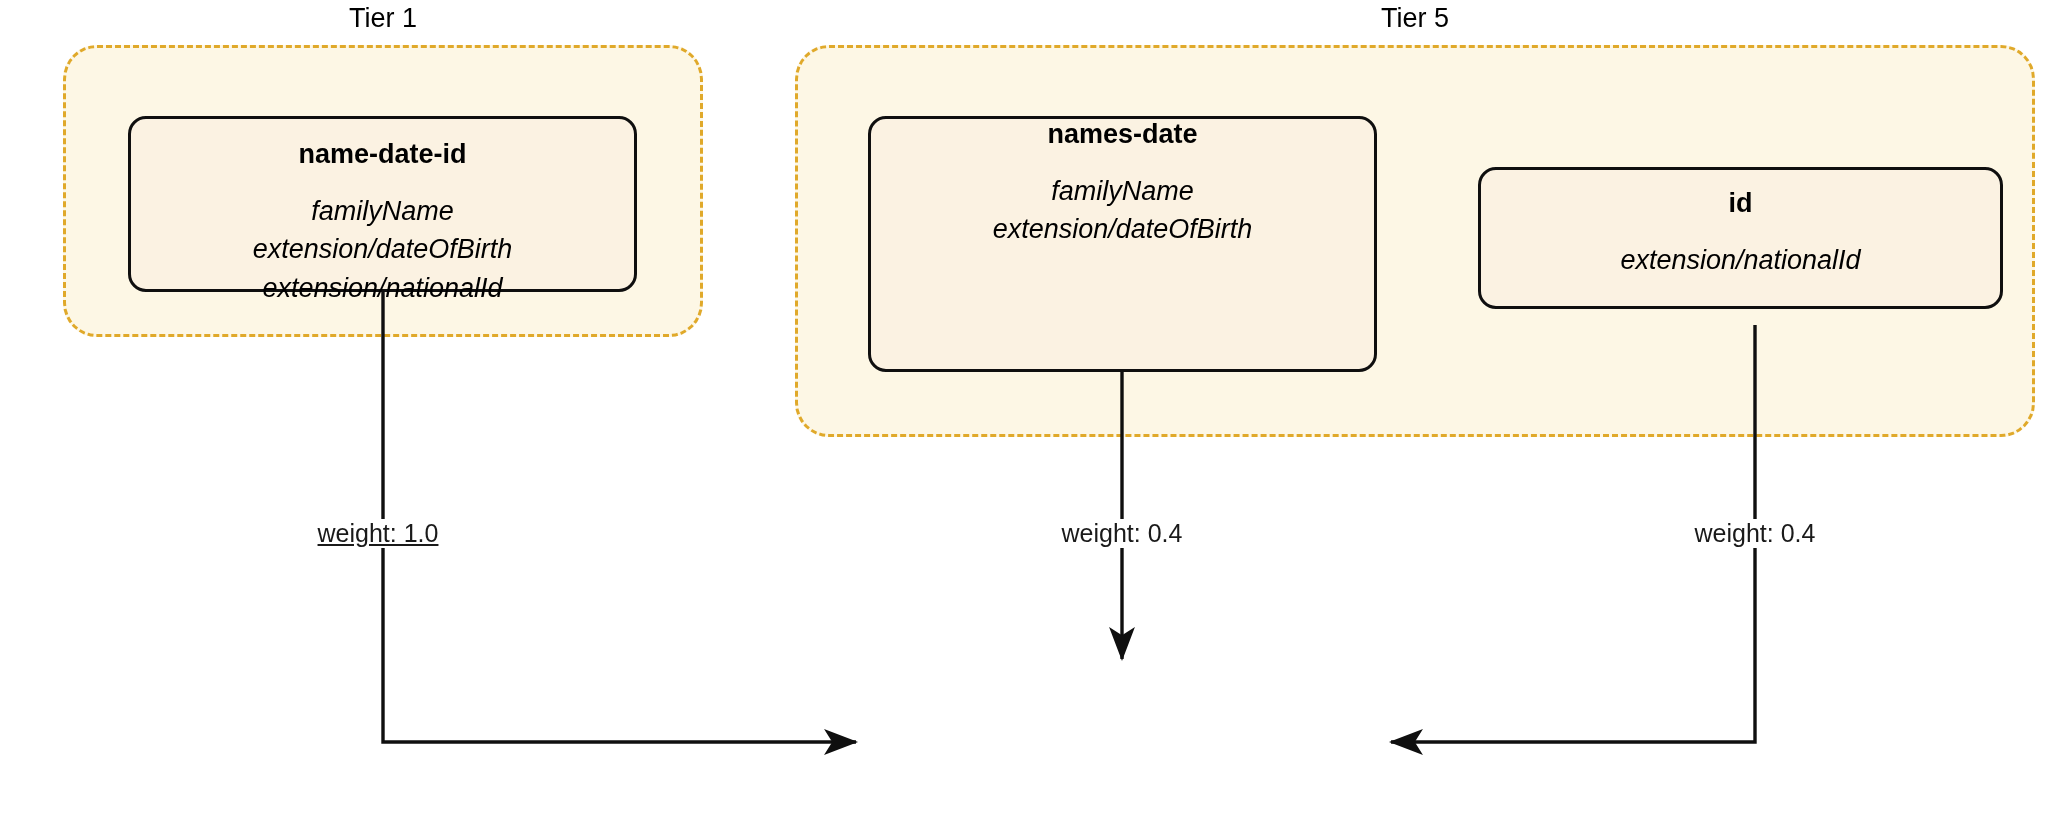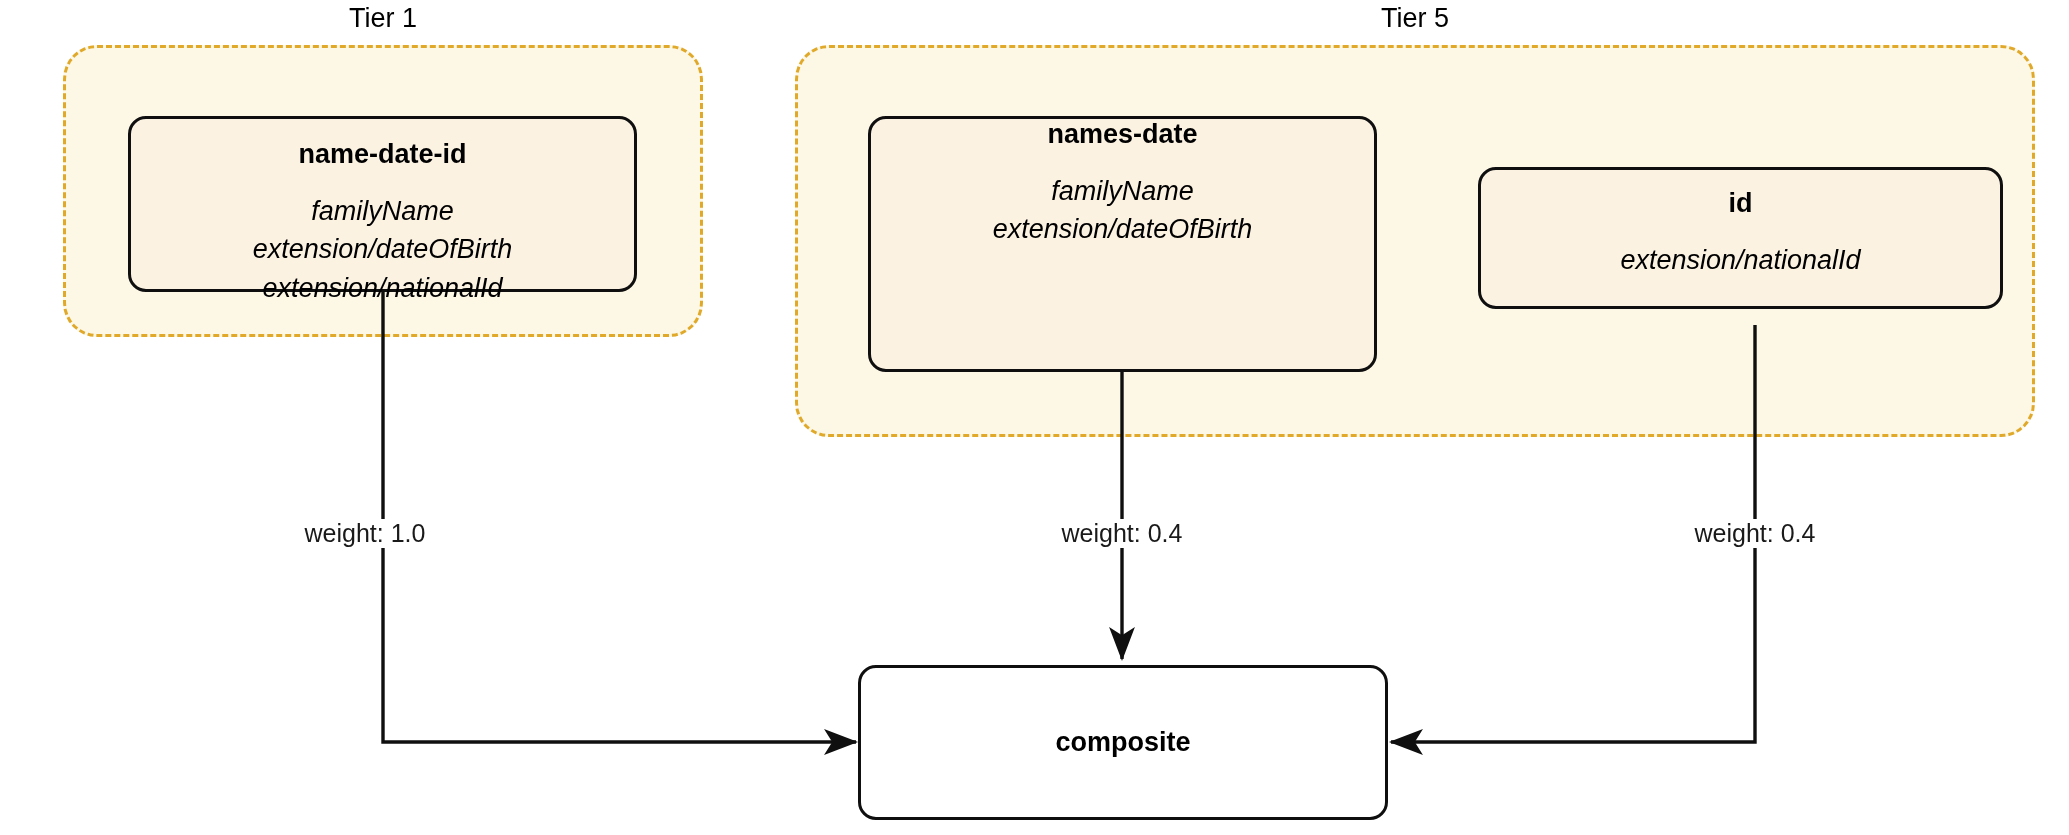--- a/index.html
+++ b/index.html
@@ -118,21 +118,21 @@
       </marker>
     </defs>
 
     <path d="M 383 292 L 383 742 L 856 742" fill="none" stroke="#0f0f0f" stroke-width="3.4" marker-end="url(#arrowhead)"></path>
 
     <path d="M 1122 372 L 1122 659" fill="none" stroke="#0f0f0f" stroke-width="3.4" marker-end="url(#arrowhead)"></path>
 
     <path d="M 1755 325 L 1755 742 L 1391 742" fill="none" stroke="#0f0f0f" stroke-width="3.4" marker-end="url(#arrowhead)"></path>
   </svg>
 
-  <div class="edge-label" style="left:365px; top:519px;">weight: 1.0</div>
+  <div class="edge-label" style="left:378px; top:519px;text-decoration:underline;">weight: 1.0</div>
 
   <div class="edge-label" style="left:1122px; top:519px;">weight: 0.4</div>
 
   <div class="edge-label" style="left:1755px; top:519px;">weight: 0.4</div>
 
   <div class="node tinted" id="node-name-date-id" style="left:128px; top:116px; width:509px; height:176px;">
     <div class="node-title">name-date-id</div>
     <div class="node-fields">
       <div>familyName</div>
       <div>extension/dateOfBirth</div>
@@ -148,17 +148,14 @@
     </div>
   </div>
 
   <div class="node tinted" id="node-id" style="left:1478px; top:167px; width:525px; height:142px;">
     <div class="node-title">id</div>
     <div class="node-fields">
       <div>extension/nationalId</div>
     </div>
   </div>
 
-  <div class="node plain" id="node-composite" style="left:858px; top:665px; width:530px; height:155px;">
-    <div class="node-title">composite</div>
-  </div>
 
 </div>
 
 </body></html>

